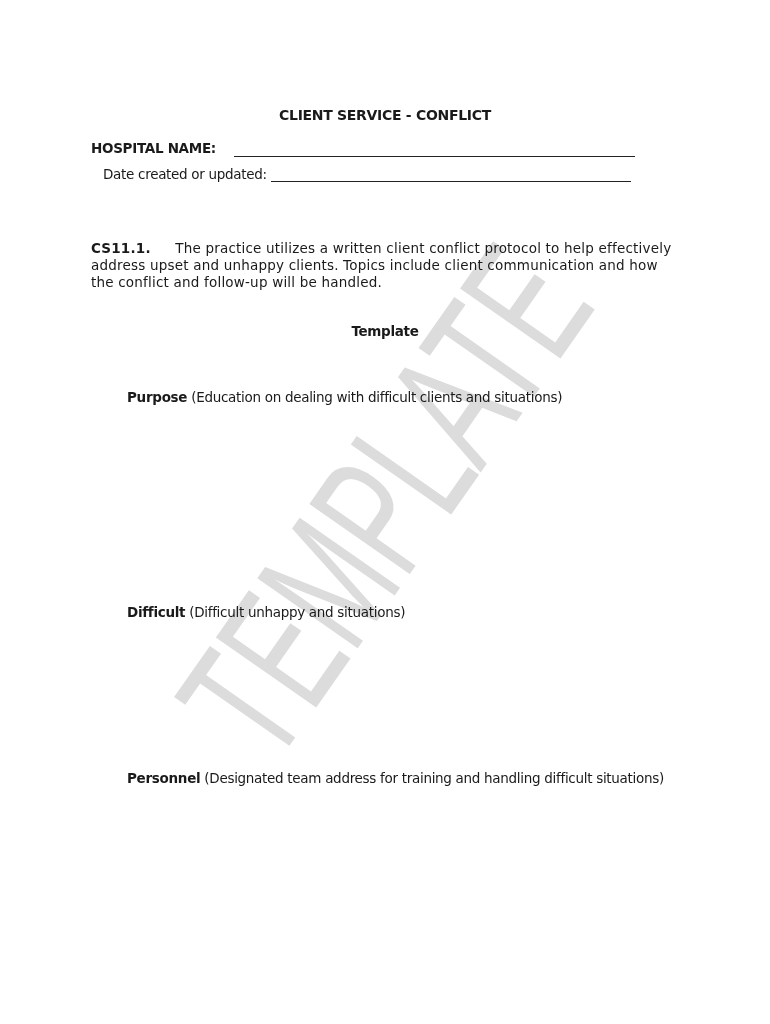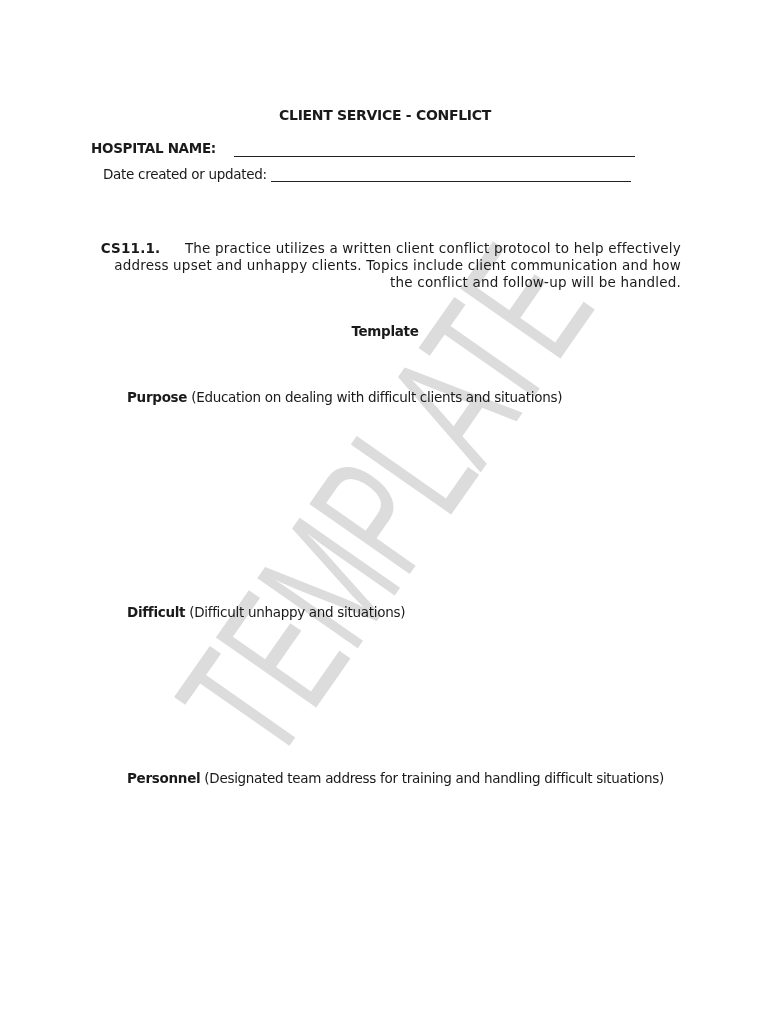--- a/index.html
+++ b/index.html
@@ -5,21 +5,21 @@
     html, body { margin: 0; padding: 0; background: #ffffff; }
     body { width: 770px; height: 1024px; position: relative; overflow: hidden; }
     .page { position: absolute; left: 0; top: 0; width: 770px; height: 1024px; background: #ffffff; }
     .watermark {
       position: absolute; left: 385px; top: 503px;
       transform: translate(-50%, -50%) rotate(-55deg) scaleX(0.62);
       font-family: "Liberation Sans", sans-serif; font-size: 178px; font-weight: 400;
       color: #dcdcdc; letter-spacing: -2px; white-space: nowrap; line-height: 1;
       z-index: 0; user-select: none;
     }
-    .txt { position: absolute; font-family: "DejaVu Sans", sans-serif; font-size: 13.5px; color: #1a1a1a; white-space: nowrap; z-index: 1; text-align: right; }
+    .txt { position: absolute; font-family: "DejaVu Sans", sans-serif; font-size: 13.5px; color: #1a1a1a; white-space: nowrap; z-index: 1; }
     .cond { font-family: "DejaVu Sans", sans-serif; letter-spacing: -0.3px; }
     .title { left: 0; width: 770px; text-align: center; top: 107px; font-weight: bold; font-size: 14px; }
     .hosp { left: 91px; top: 140px; font-weight: bold; }
     .uline { position: absolute; border-bottom: 1px solid #222; z-index: 1; height: 0; }
     .date { left: 103px; top: 166px; }
     .para { left: 91px; top: 240px; width: 590px; white-space: normal; line-height: 17px; letter-spacing: 0.2px; }
     .para b { margin-right: 20px; }
     .tpl { left: 0; width: 770px; text-align: center; top: 323px; font-weight: bold; }
     .sec b { font-weight: bold; margin-left: 36px; }
   </style>

